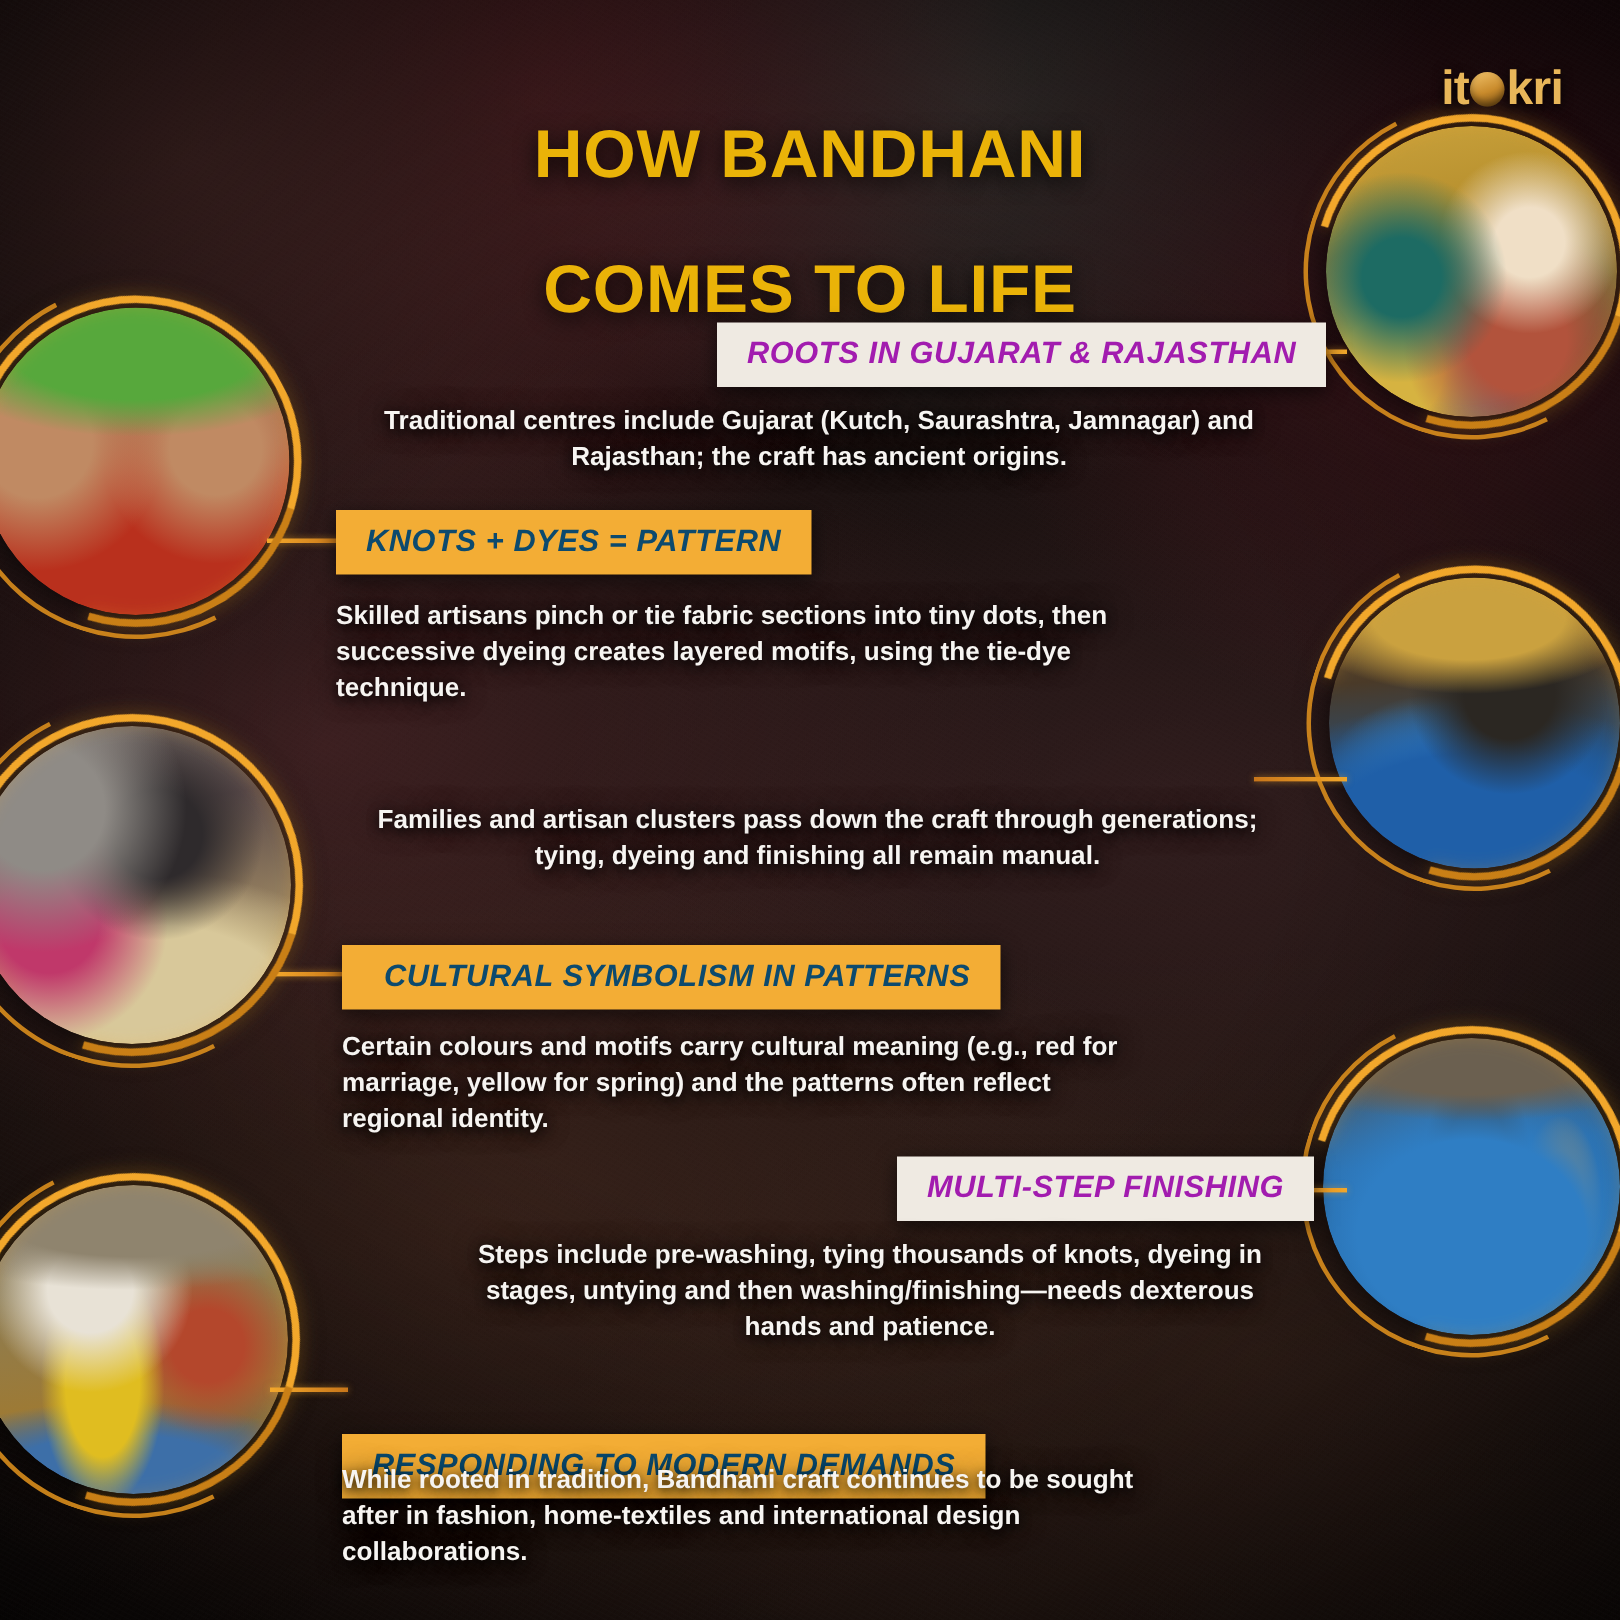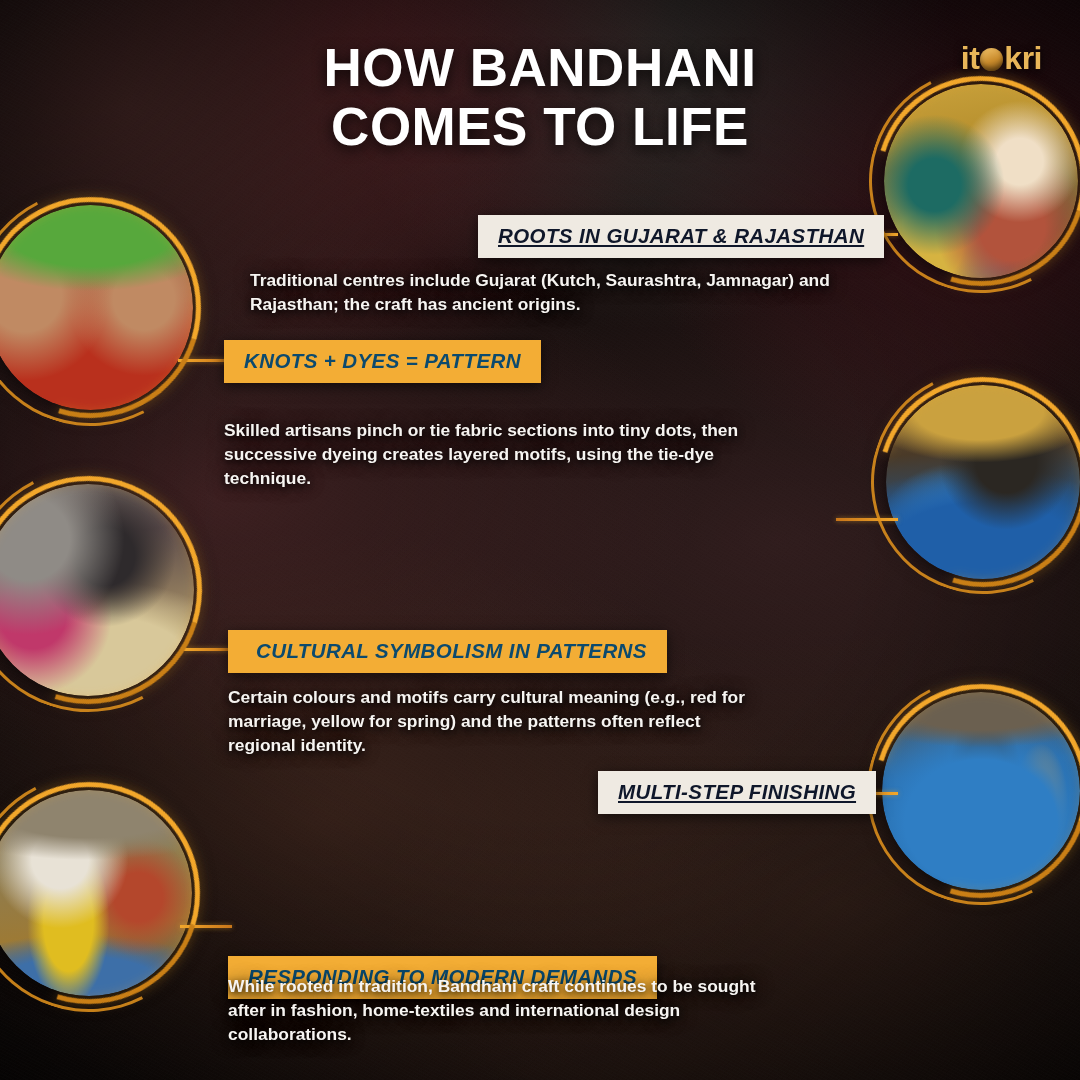--- a/index.html
+++ b/index.html
@@ -42,23 +42,24 @@
   
   #content { position:absolute; inset:0; z-index:5; }
 
   
   #title-block {
     position:absolute; top:38px; left:0; width:1080px;
     text-align:center; z-index:8;
   }
   #title-block .tline {
     display:block;
-    font-size:53px; font-weight:bold; letter-spacing:.5px;
-    color:#ffffff; line-height:1.12;
+    font-size:45px; font-weight:bold; letter-spacing:.5px;
+    color:#eab308; line-height:1.12;
     text-shadow:0 3px 14px rgba(0,0,0,.85);
+    margin-top:40px;
   }
 
   
   #logo {
     position:absolute; top:40px; right:38px; z-index:9;
     display:flex; align-items:baseline;
     font-size:32px; font-weight:bold; letter-spacing:-.5px;
     color:#E8B659; text-shadow:0 2px 8px rgba(0,0,0,.9);
   }
   #logo .lo-o {
@@ -98,29 +99,29 @@
   }
 
   
   .band {
     position:absolute; z-index:8;
     padding:9px 20px 10px 20px;
     font-size:20.5px; font-weight:bold; font-style:italic;
     letter-spacing:.4px; white-space:nowrap;
     box-shadow:0 3px 12px rgba(0,0,0,.6);
   }
-  .band.cream { background:#EFEAE2; color:#0f172a;text-decoration:underline; }
+  .band.cream { background:#EFEAE2; color:#a21caf; }
   .band.amber { background:#F3AD35; color:#0c4a6e; }
 
   .para {
     position:absolute; z-index:8;
     color:#F7F5F2; font-size:17.4px; font-weight:bold; line-height:1.38;
     text-shadow:0 2px 7px rgba(0,0,0,.92), 0 0 18px rgba(0,0,0,.7);
   }
-  .para.r { text-align:left; }
+  .para.r { text-align:center; }
   .para.l { text-align:left; }
 </style>
 </head>
 <body>
 
 <div id="bg-layer">
   <div id="bg-base"></div>
   <div id="bg-vig"></div>
   <div id="bg-grain"></div>
 </div>
@@ -218,35 +219,41 @@
   <div class="band cream" style="left:478px; top:215px;">
     <span>ROOTS IN GUJARAT &amp; RAJASTHAN</span>
   </div>
   <div class="para r" style="left:250px; top:268px; width:592px;">
     <span>Traditional centres include Gujarat (Kutch, Saurashtra, Jamnagar) and Rajasthan; the craft has ancient origins.</span>
   </div>
 
   <div class="band amber" style="left:224px; top:340px;">
     <span>KNOTS + DYES = PATTERN</span>
   </div>
-  <div class="para l" style="left:224px; top:398px; width:530px;margin-top:20px;">
+  <div class="para l" style="left:224px; top:398px; width:530px;">
     <span>Skilled artisans pinch or tie fabric sections into tiny dots, then successive dyeing creates layered motifs, using the tie-dye technique.</span>
   </div>
 
+  <div class="para r" style="left:248px; top:534px; width:594px;">
+    <span>Families and artisan clusters pass down the craft through generations; tying, dyeing and finishing all remain manual.</span>
+  </div>
 
   <div class="band amber" style="left:228px; top:630px;padding-left:28px;">
     <span>CULTURAL SYMBOLISM IN PATTERNS</span>
   </div>
   <div class="para l" style="left:228px; top:685px; width:540px;">
     <span>Certain colours and motifs carry cultural meaning (e.g., red for marriage, yellow for spring) and the patterns often reflect regional identity.</span>
   </div>
 
   <div class="band cream" style="left:598px; top:771px;">
     <span>MULTI-STEP FINISHING</span>
   </div>
+  <div class="para r" style="left:318px; top:824px; width:524px;">
+    <span>Steps include pre-washing, tying thousands of knots, dyeing in stages, untying and then washing/finishing—needs dexterous hands and patience.</span>
+  </div>
 
   <div class="band amber" style="left:228px; top:956px;">
     <span>RESPONDING TO MODERN DEMANDS</span>
   </div>
   <div class="para l" style="left:228px; top:974px; width:548px;">
     <span>While rooted in tradition, Bandhani craft continues to be sought after in fashion, home-textiles and international design collaborations.</span>
   </div>
 
 </div>
 

